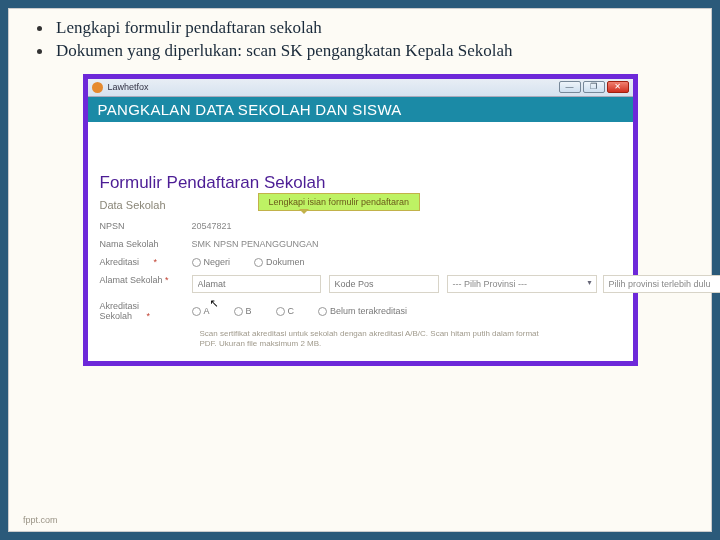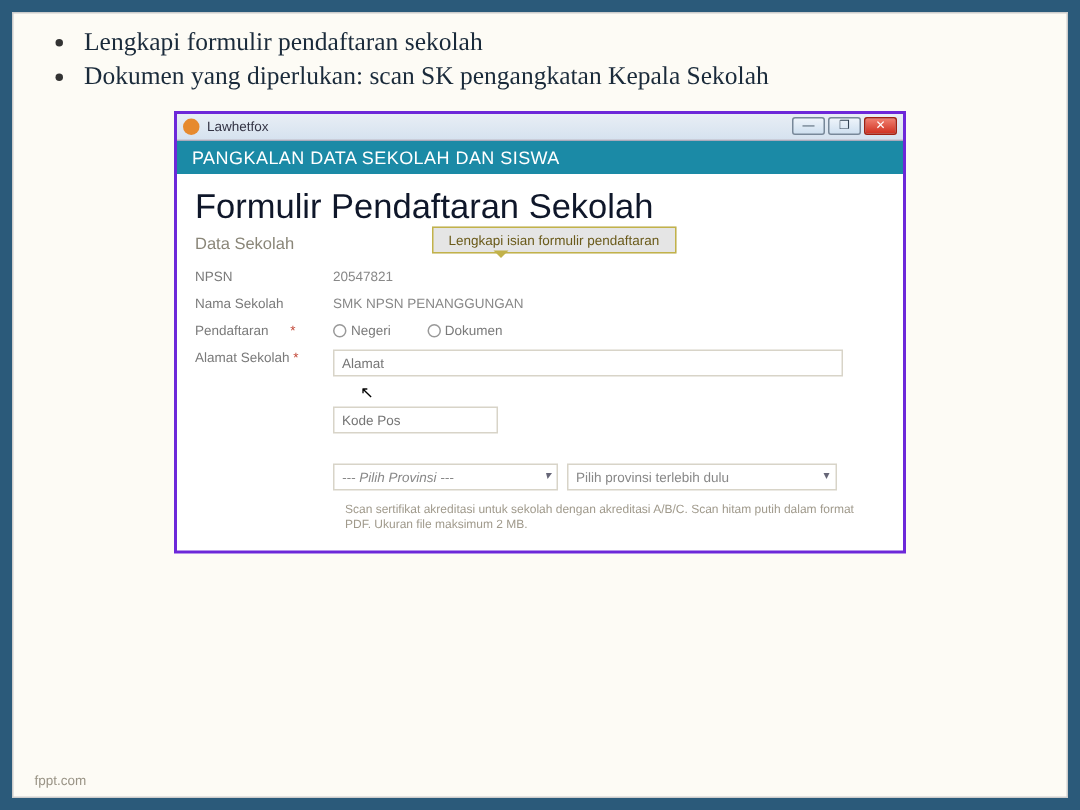--- a/index.html
+++ b/index.html
@@ -31,23 +31,23 @@
     margin-right: 14px;
     flex-shrink: 0;
   }
   .bullet-text {
     font-size: 17px;
     color: #1a2a3a;
     line-height: 1.25;
   }
   .screenshot {
     margin: 12px auto 0 auto;
-    width: 488px;
+    width: 555px;
     background: #fff;
-    border: 2px solid #6d28d9;
+    border: 5px solid #6d28d9;
     font-family: Arial, sans-serif;
     font-size: 9px;
     color: #555;
   }
   .win-titlebar {
     height: 18px;
     background: linear-gradient(#e8eef5,#d6e2ef);
     display: flex;
     align-items: center;
     padding: 0 4px;
@@ -66,43 +66,44 @@
     border: 1px solid #789;
     background: linear-gradient(#eef4fa,#cfe0f0);
     border-radius: 2px;
     font-size: 8px; line-height:10px; text-align:center; color:#345;
   }
   .win-btn.close { background: linear-gradient(#f08070,#d03020); color:#fff; border-color:#a02010;}
   .app-header {
     background: #1b8aa6;
     color: #fff;
     padding: 4px 10px;
-    font-size: 12px;
+    font-size: 15px;
     letter-spacing: .3px;
   }
   .page-title {
-    font-size: 23px;
-    color: #0f172a;
+    font-size: 17px;
+    color: #4c1d95;
     font-weight: 400;
     padding: 8px 12px 6px 12px;
     font-family: 'Segoe UI', Arial, sans-serif;
+    margin-top: 43px;
   }
   .section {
     padding: 0 12px 6px 12px;
     position: relative;
   }
   .section-title {
     font-size: 11px;
     color: #8a8678;
     margin-bottom: 10px;
   }
   .callout {
     position: absolute;
     top: -6px; left: 170px;
-    background: #e5e5e5;
+    background: #bef264;
     border: 1px solid #c2b24a;
     padding: 3px 10px;
     font-size: 9px;
     color: #6a5a1a;
     white-space: nowrap;
   }
   .callout:before {
     content:'';
     position:absolute;
     left: 40px; bottom:-9px;
@@ -151,21 +152,21 @@
     display: inline-block;
     position: relative;
   }
   .select:after {
     content:'▾';
     position:absolute;
     right:4px; top:2px;
     color:#667;
     font-size:8px;
   }
-  .addr-stack { display:flex; flex-direction:column; gap:20px; flex:1; max-width:350px;}
+  .addr-stack { display:flex; flex-direction:row; gap:8px; flex:1; max-width:350px;}
   .addr-row2 { display:flex; gap:6px; }
   .btn-browse {
     border:1px solid #c8c4b8;
     background:linear-gradient(#fafafa,#eee);
     padding:3px 10px;
     font-size:9px;
     color:#666;
     margin-left:4px;
   }
   .helper {
@@ -232,39 +233,46 @@
         <div class="form-label">NPSN</div>
         <div class="form-val">20547821</div>
       </div>
 
       <div class="form-row">
         <div class="form-label">Nama Sekolah</div>
         <div class="form-val">SMK NPSN PENANGGUNGAN</div>
       </div>
 
       <div class="form-row radio-row">
-        <div class="form-label"><span>Pendaftaran</span> <span class="req">*</span></div>
+        <div class="form-label"><span>Akreditasi</span> <span class="req">*</span></div>
         <span><i class="radio"></i><span>Negeri</span></span>
         <span><i class="radio"></i><span>Dokumen</span></span>
       </div>
 
       <div class="cursor">↖</div>
 
       <div class="form-row" style="align-items:flex-start;">
         <div class="form-label"><span>Alamat Sekolah</span> <span class="req">*</span></div>
         <div class="addr-stack">
           <input class="text-input" placeholder="Alamat" style="">
           <input class="text-input" style="max-width: 110px;" placeholder="Kode Pos">
           <div class="addr-row2">
-            <div class="select" style="width:150px;font-style:italic;">--- Pilih Provinsi ---</div>
+            <div class="select" style="width:150px;">--- Pilih Provinsi ---</div>
             <div class="select" style="width:180px;">Pilih provinsi terlebih dulu</div>
           </div>
         </div>
       </div>
 
+      <div class="form-row radio-row">
+        <div class="form-label"><span>Akreditasi Sekolah</span> <span class="req">*</span></div>
+        <span><i class="radio"></i><span>A</span></span>
+        <span><i class="radio"></i><span>B</span></span>
+        <span><i class="radio"></i><span>C</span></span>
+        <span><i class="radio"></i><span>Belum terakreditasi</span></span>
+      </div>
 
       <div class="helper">Scan sertifikat akreditasi untuk sekolah dengan akreditasi A/B/C. Scan hitam putih dalam format PDF. Ukuran file maksimum 2 MB.</div>
 
     </div>
   </div>
 
   <div class="footer-mark">fppt.com</div>
 </div>
 
 </body></html>

